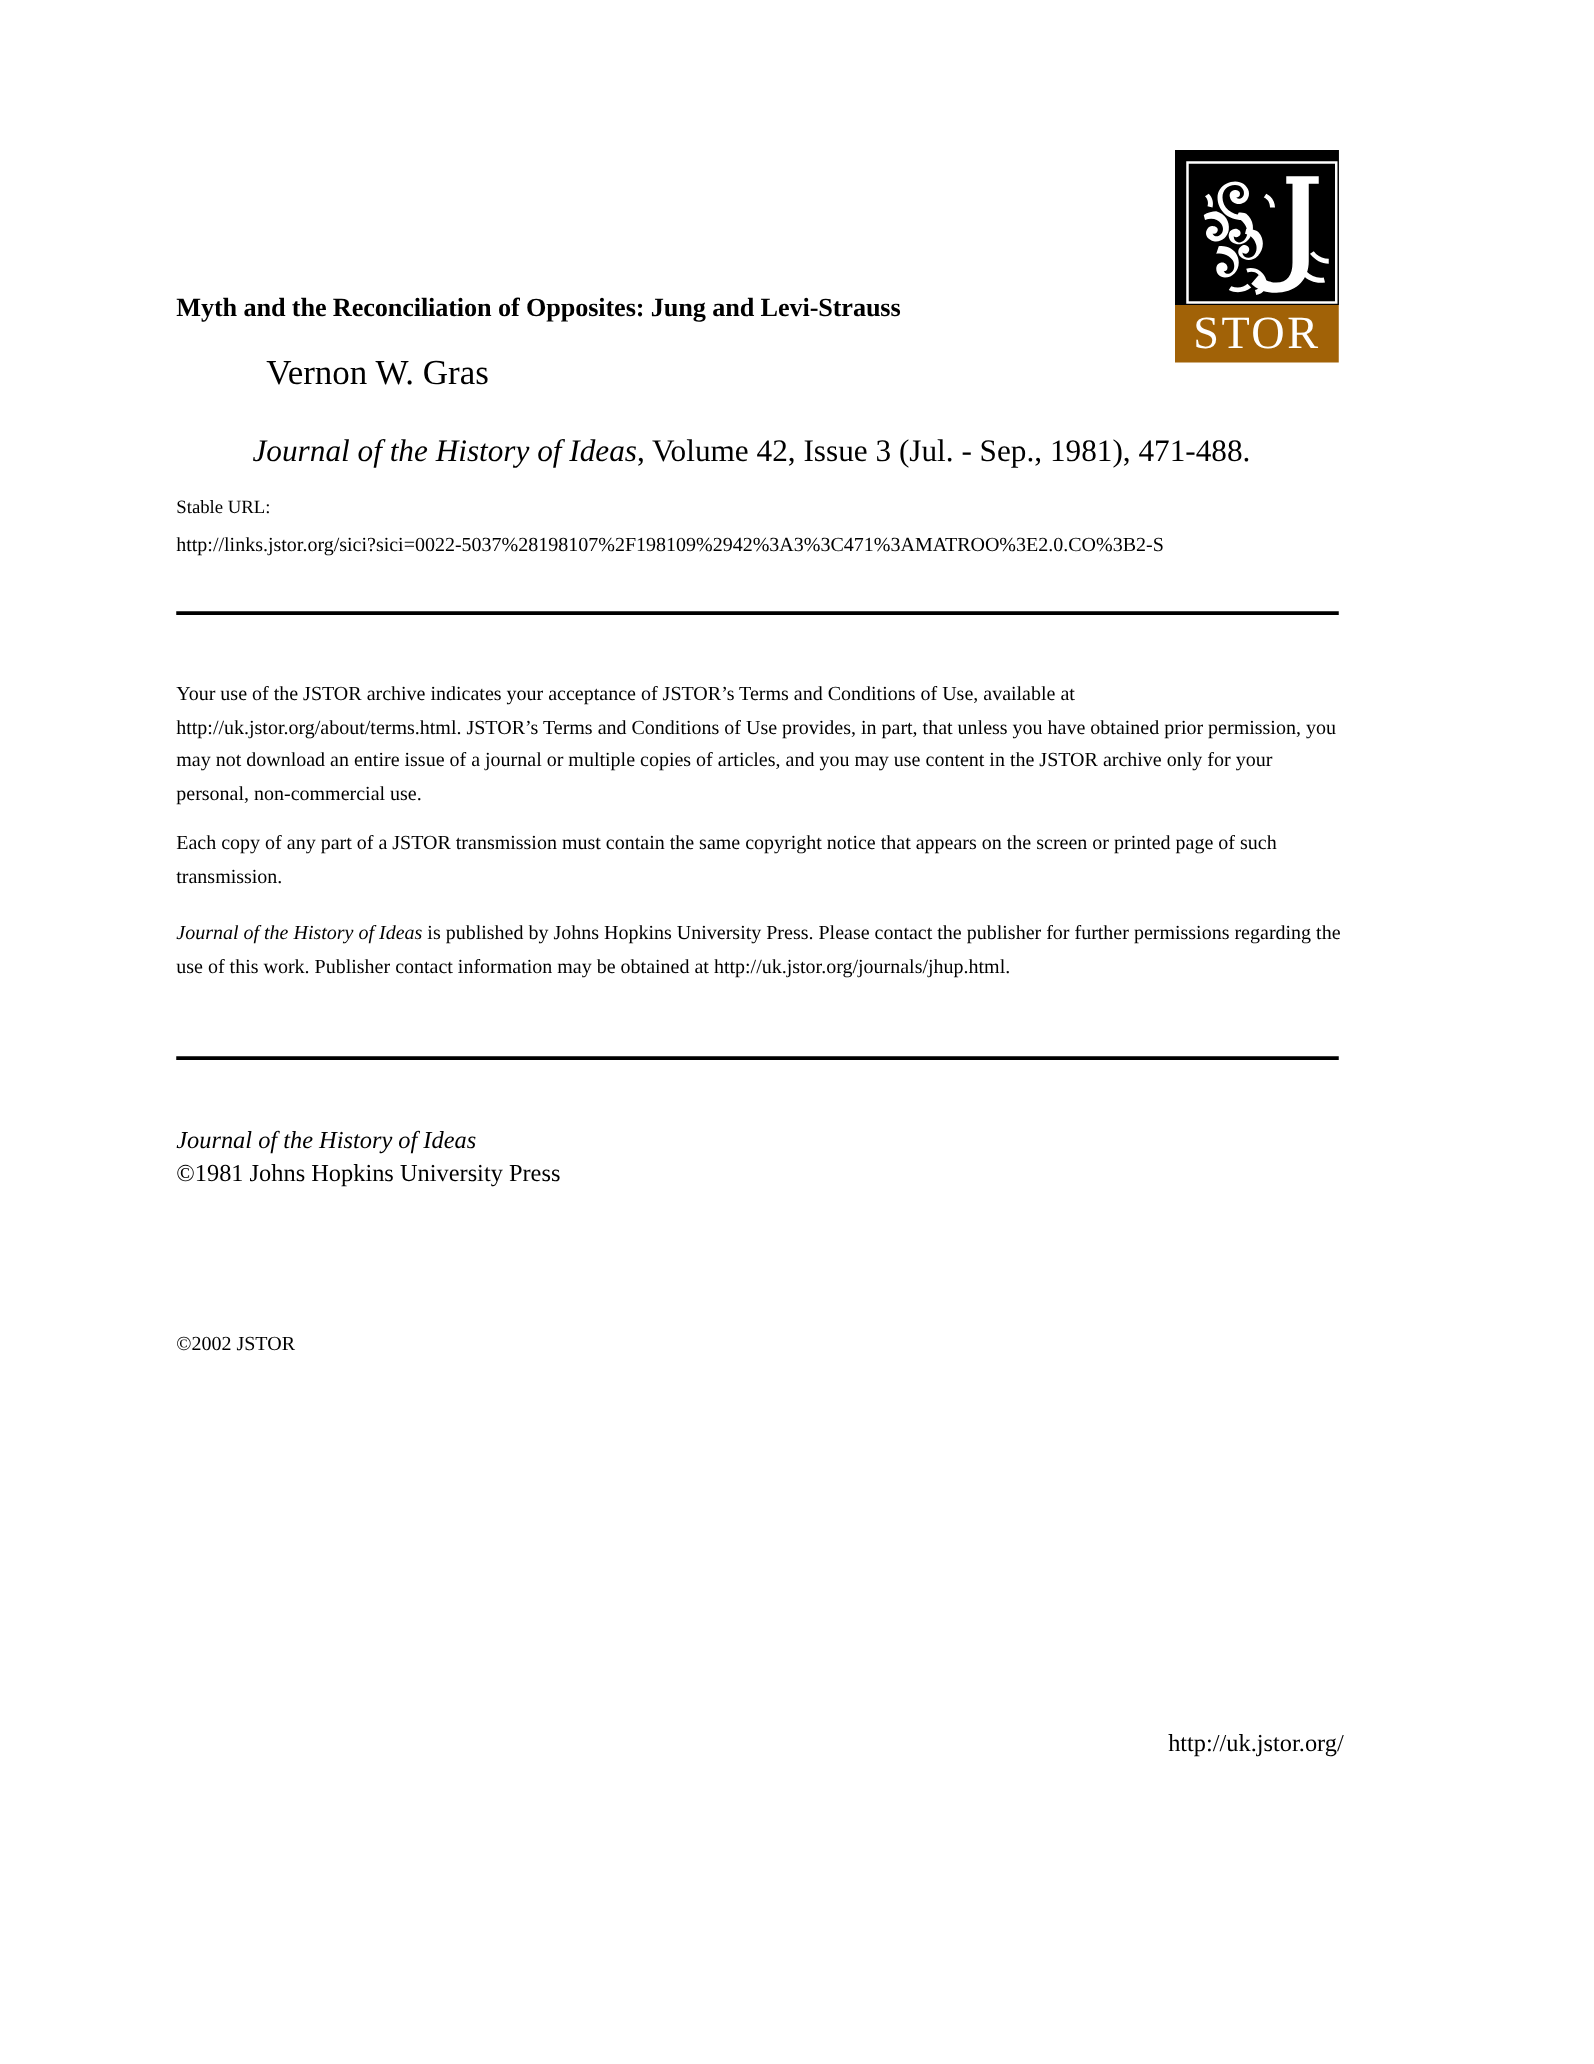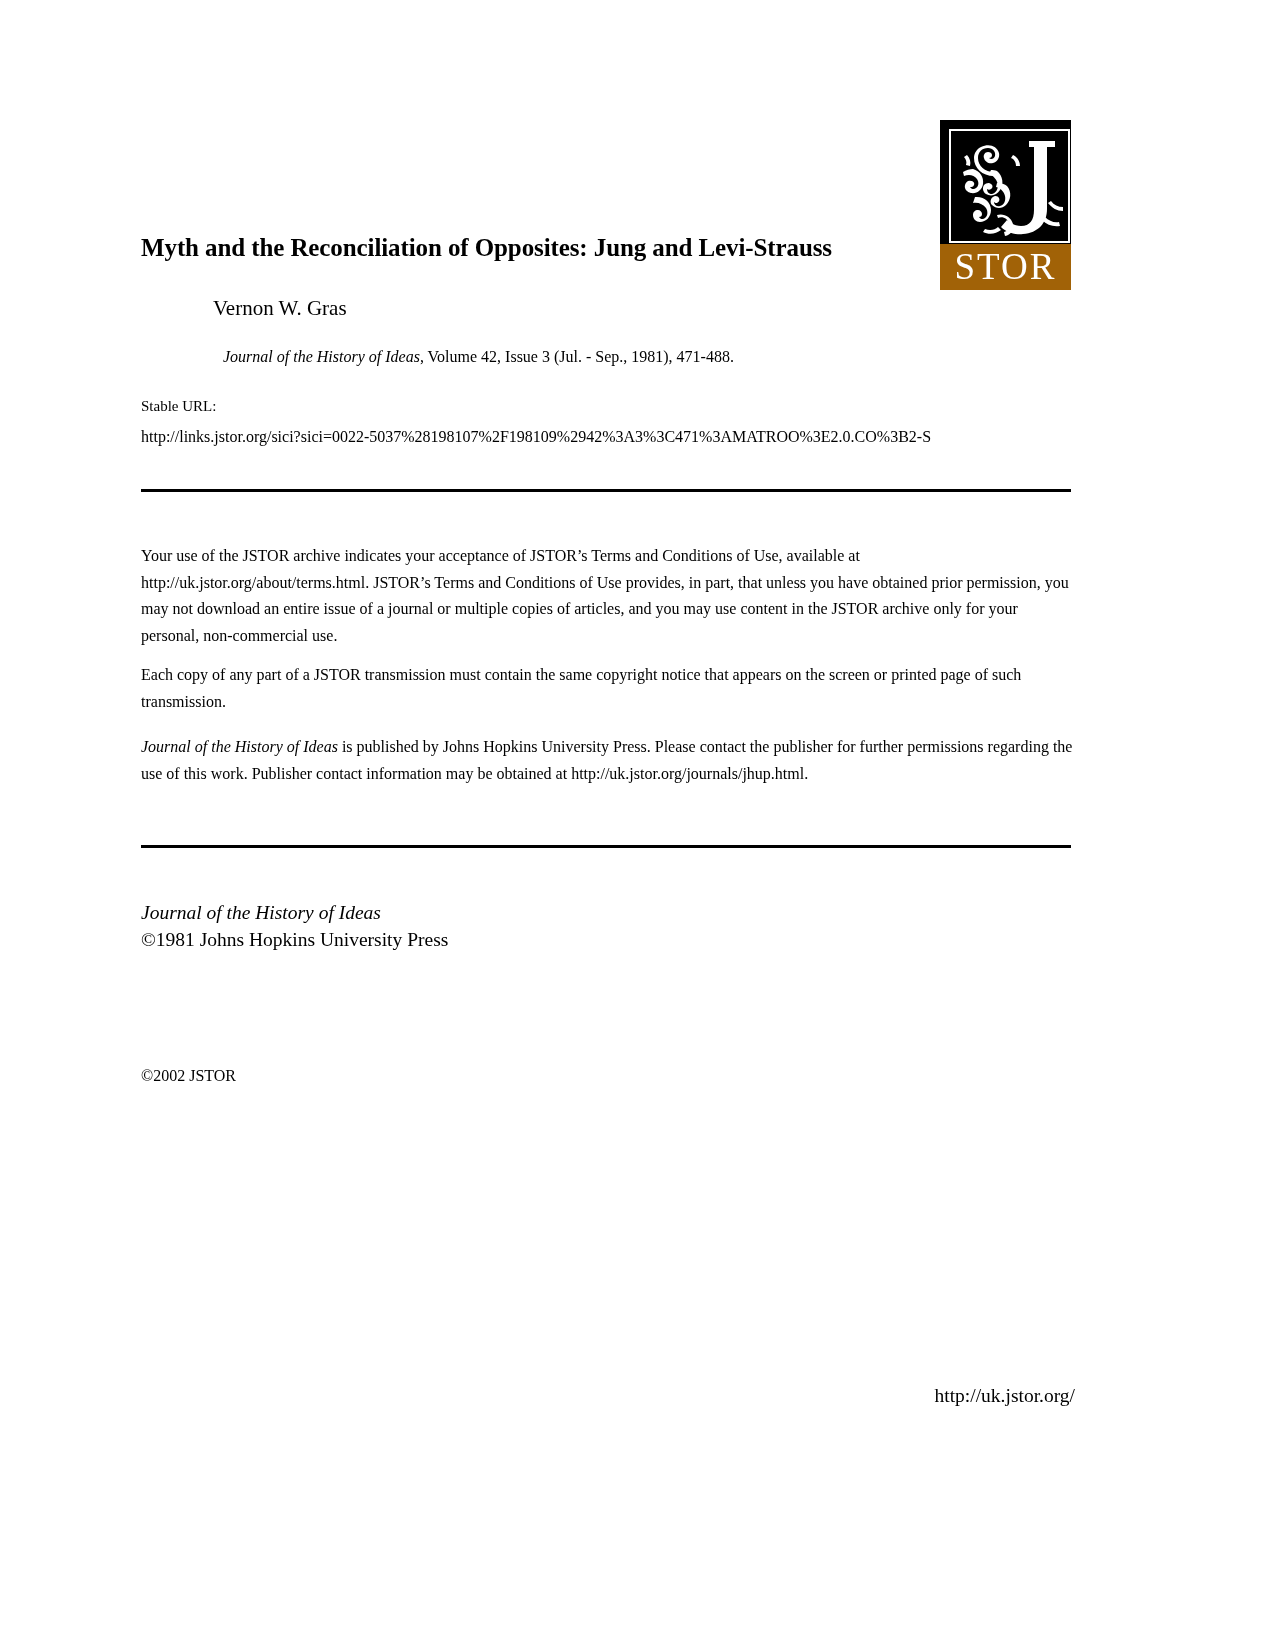--- a/index.html
+++ b/index.html
@@ -65,35 +65,35 @@
     text-align: center;
     font-weight: normal;
   }
 
   
   .article-title {
     position: absolute;
     left: 141px;
     top: 234px;
     width: 780px;
-    font-size: 25px;
+    font-size: 21px;
     font-weight: bold;
     letter-spacing: -0.1px;
   }
   .author {
     position: absolute;
     left: 213px;
-    top: 296px;
-    font-size: 21px;
+    top: 283px;
+    font-size: 28px;
   }
   .citation {
     position: absolute;
-    left: 223px;
+    left: 202px;
     top: 348px;
-    font-size: 16px;
+    font-size: 25px;
     white-space: nowrap;
   }
   .citation .jtitle { font-style: italic; }
 
   .stable-url-label {
     position: absolute;
     left: 141px;
     top: 398px;
     font-size: 15px;
   }

